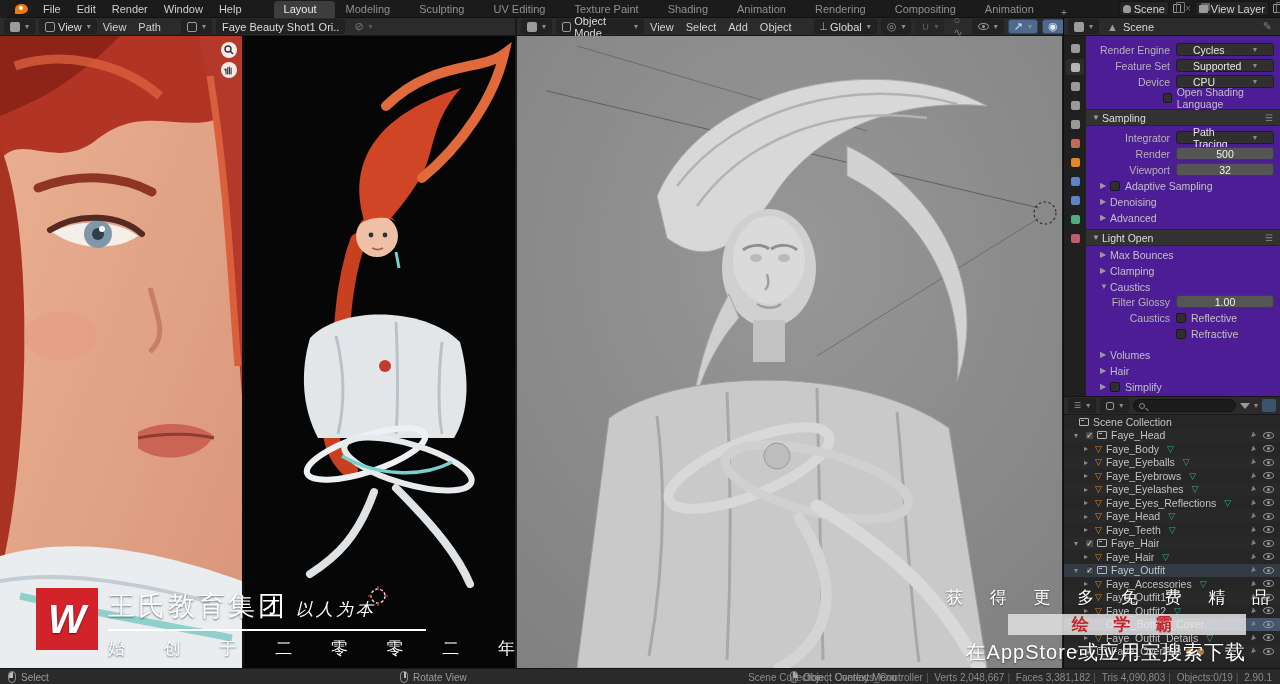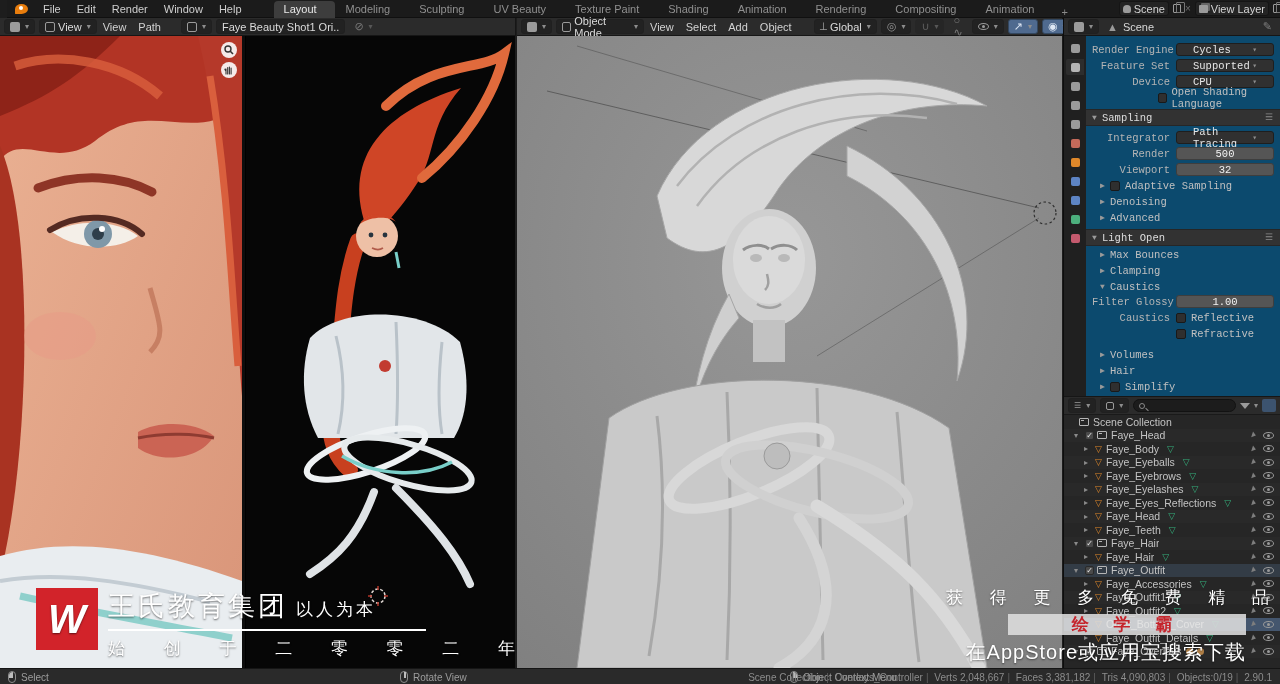--- a/index.html
+++ b/index.html
@@ -55,21 +55,21 @@
   .p2 { left:245px; width:270px; background:#060606; border-left:1px solid #000; }
   .gap12 { position:absolute; top:36px; left:242px; width:3px; height:632px; background:#0d0d0d; }
   .vp { left:517px; width:545px; background:#888; }
   .vdiv { position:absolute; top:18px; left:1063px; width:1px; height:650px; background:#0d0d0d; }
 
   .tool-fab { position:absolute; right:5px; width:16px; height:16px; border-radius:50%; background:rgba(250,250,250,.92);
     display:flex; align-items:center; justify-content:center; }
   .fab-zoom { top:6px; } .fab-pan { top:26px; }
 
   
-  .props { position:absolute; left:1064px; top:36px; width:216px; height:360px; background:#0c4a6e; display:flex;font-family:Liberation Mono, monospace; }
+  .props { position:absolute; left:1064px; top:36px; width:216px; height:360px; background:#4c1d95; display:flex; }
   .tabcol { width:22px; background:#202020; display:flex; flex-direction:column; align-items:center; padding-top:4px; gap:3px; height:100%; }
   .tabic { width:18px; height:16px; display:flex; align-items:center; justify-content:center; border-radius:2px 0 0 2px; }
   .tabic.active { background:#2d2d2d; }
   .tabic .g { width:9px; height:9px; border-radius:2px; }
   .props-main { flex:1; padding-top:6px; overflow:hidden; }
   .prow { display:flex; align-items:center; height:15px; margin:0 6px 1px 6px; }
   .plabel { width:84px; text-align:right; padding-right:6px; color:#b4b4b4; font-size:10.5px; white-space:nowrap; }
   .pfield { flex:1; height:13px; border-radius:3px; display:flex; align-items:center; font-size:10.5px; }
   .pdrop { background:#303030; border:1px solid #1e1e1e; color:#e6e6e6; padding:0 16px; justify-content:space-between; }
   .pnum  { background:#555; color:#f2f2f2; justify-content:center; border:1px solid #3e3e3e; }
@@ -118,21 +118,21 @@
   .mouse.right::after { right:0; top:0; width:4px; height:6px; border-radius:0 4px 0 0; }
   .stats { position:absolute; right:8px; top:0; height:16px; display:flex; align-items:center; color:#8c8c8c; }
   .stats span + span::before { content:" | "; color:#5f5f5f; padding:0 3px; }
 
   
   .wm-left { position:absolute; left:36px; top:588px; display:flex; gap:10px; color:#fff; z-index:30; text-shadow:0 1px 2px rgba(0,0,0,.55); }
   .wm-logo { width:62px; height:62px; background:#d2232a; display:flex; align-items:center; justify-content:center;
     font-weight:bold; font-size:40px; color:#fff; font-style:italic; flex:none; }
   .wm-l-line1 { display:flex; align-items:baseline; gap:8px; }
   .wm-company { font-size:27px; letter-spacing:3px; }
-  .wm-slogan { font-size:17px; letter-spacing:3px; }
+  .wm-slogan { font-size:17px; letter-spacing:3px;font-style:italic; }
   .wm-rule { height:2px; background:#fff; width:318px; margin:5px 0 6px 0; }
   .wm-founded { font-size:17px; letter-spacing:17px; white-space:nowrap; }
   .wm-right { position:absolute; right:34px; top:586px; width:300px; text-align:right; color:#fff; z-index:30; text-shadow:0 1px 2px rgba(0,0,0,.5); }
   .wm-r-line1 { font-size:17px; letter-spacing:11px; white-space:nowrap; }
   .wm-brandbar { margin:5px 0 4px auto; width:238px; height:21px; background:rgba(222,222,222,.88);
     display:flex; align-items:center; justify-content:center; }
   .wm-brand { color:#c5242b; font-weight:bold; font-size:17px; letter-spacing:10px; text-shadow:none; }
   .wm-r-line2 { font-size:20px; letter-spacing:1px; white-space:nowrap; }
 </style>
 </head>
@@ -144,21 +144,21 @@
     <span class="blender-logo"></span>
     <span class="menu-item">File</span>
     <span class="menu-item">Edit</span>
     <span class="menu-item">Render</span>
     <span class="menu-item">Window</span>
     <span class="menu-item">Help</span>
     <div class="tabs">
       <span class="tab active">Layout</span>
       <span class="tab">Modeling</span>
       <span class="tab">Sculpting</span>
-      <span class="tab">UV Beauty</span>
+      <span class="tab">UV Editing</span>
       <span class="tab">Texture Paint</span>
       <span class="tab">Shading</span>
       <span class="tab">Animation</span>
       <span class="tab">Rendering</span>
       <span class="tab">Compositing</span>
       <span class="tab">Animation</span>
       <span class="tab-plus">+</span>
     </div>
     <div class="topbar-right">
       <div class="pill">

